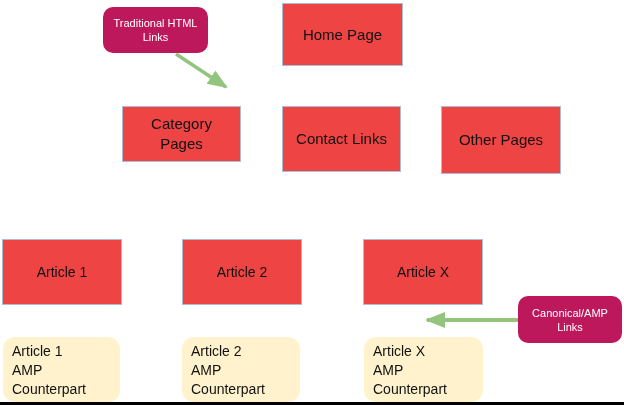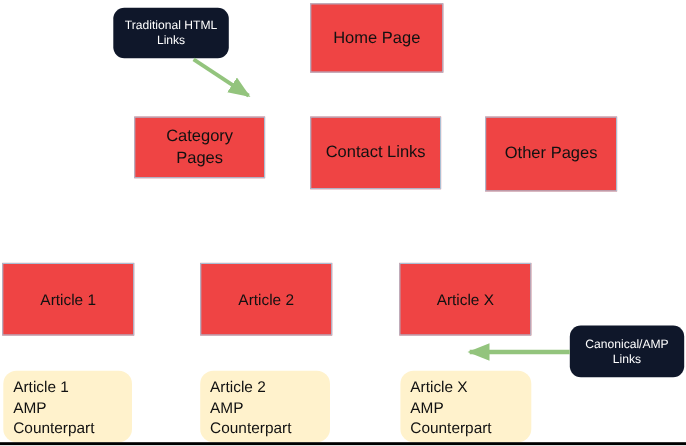--- a/index.html
+++ b/index.html
@@ -16,21 +16,21 @@
   }
   .box.article{font-size:14px;}
   .amp{
     position:absolute;box-sizing:border-box;
     background:#fff2cc;border:none;border-radius:12px;
     display:block;text-align:left;white-space:pre-line;
     padding:5px 8px 0 9px;font-size:14px;line-height:19px;color:#111111;
   }
   .callout{
     position:absolute;box-sizing:border-box;
-    background:#0f172a;border-radius:10px;
+    background:#be185d;border-radius:10px;
     display:flex;align-items:center;justify-content:center;
     text-align:center;white-space:pre-line;
     color:#ffffff;font-size:11px;line-height:14px;
   }
   .arrow-layer{position:absolute;left:0;top:0;width:624px;height:405px;pointer-events:none;}
   .bottom-bar{position:absolute;left:0;bottom:0;width:624px;height:3px;background:#000000;}
 </style>
 </head>
 <body>
 

